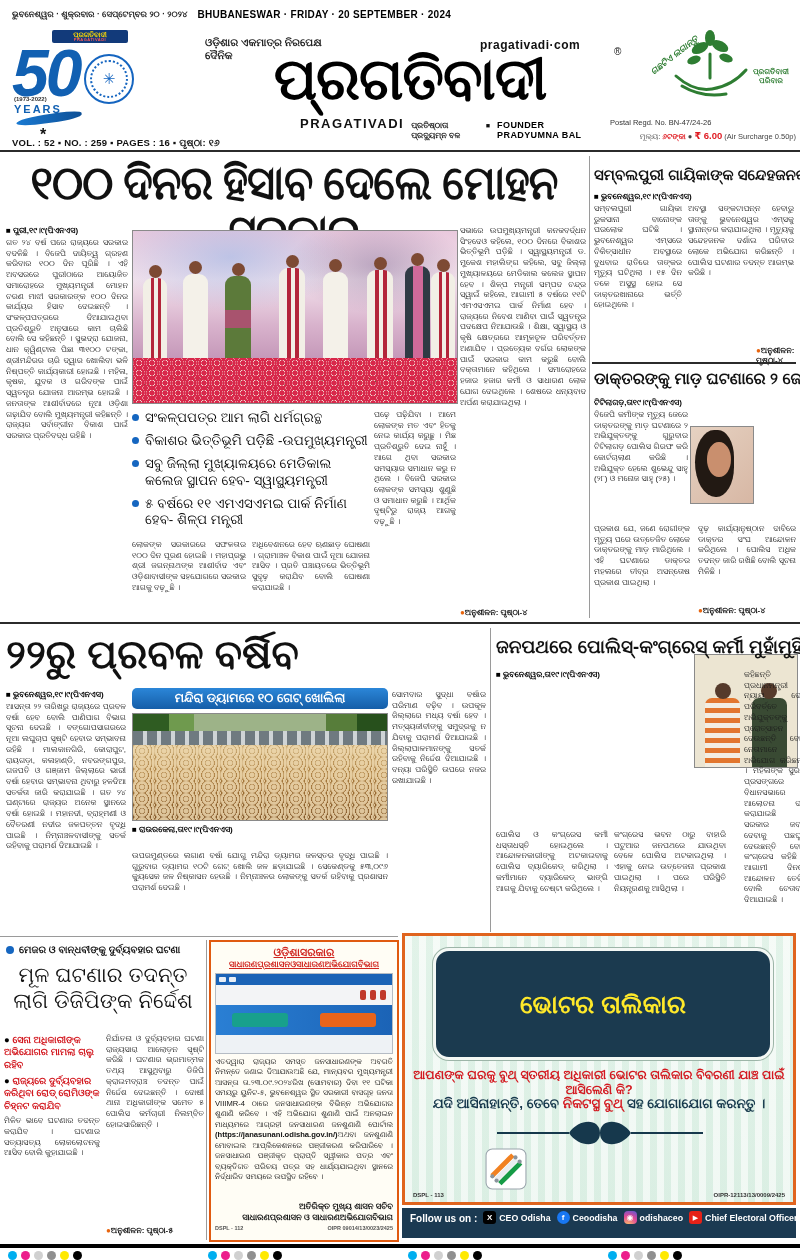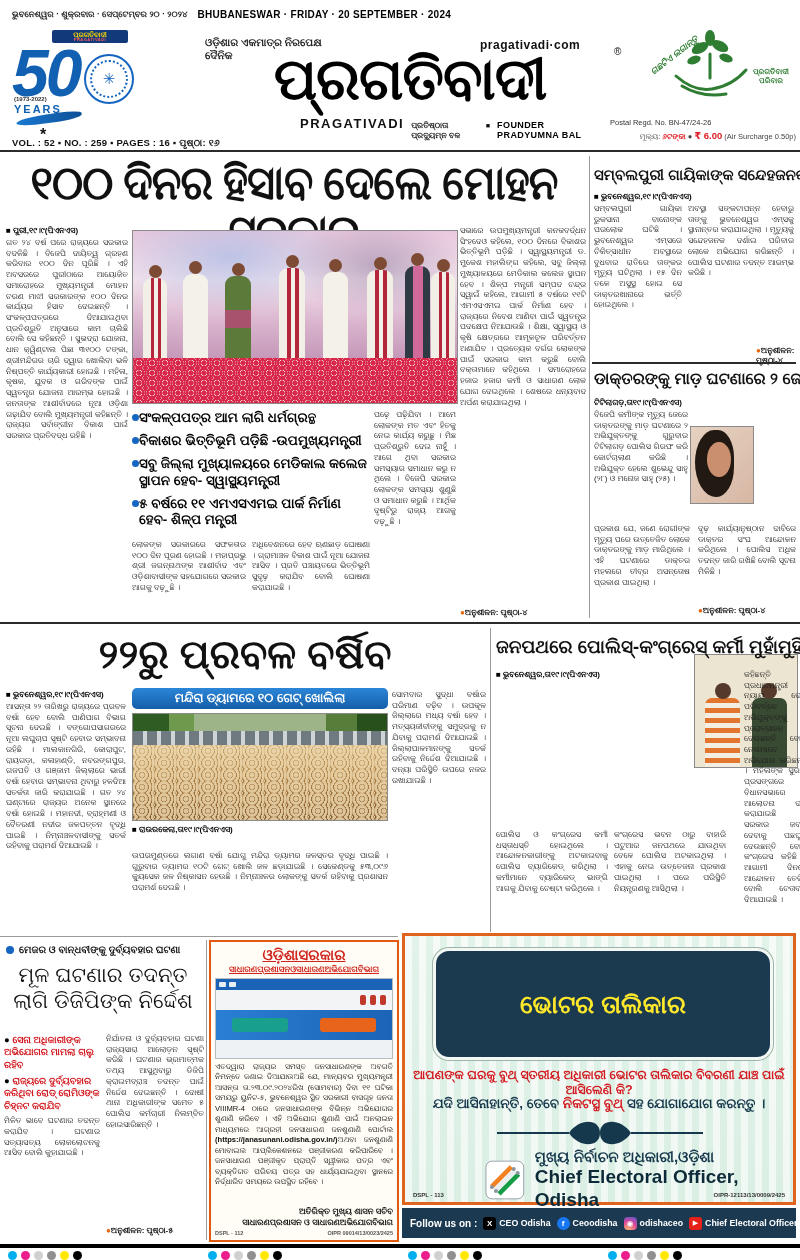--- a/index.html
+++ b/index.html
@@ -38,26 +38,26 @@
   .postal{font-size:7.5px;color:#333;}
   .priceline{font-size:7.5px;color:#444;text-align:right}
   .priceline .red{color:#e01b22;font-weight:bold}
   .priceline .inr{color:#e01b22;font-weight:900;font-size:9.5px}
   .treeword{color:#2e7d32;font-weight:bold;font-style:italic;font-size:9px;white-space:nowrap}
   .treefam{color:#2e7d32;font-weight:bold;font-size:7.5px;text-align:center;line-height:1.15}
   .volline{font-size:9.5px;font-weight:900;letter-spacing:.2px}
 
   
   .hl-main{font-size:43px;font-weight:900;text-align:center;line-height:1.05;letter-spacing:-1px;transform:scaleY(1.1);transform-origin:top}
-  .hl-rain{font-size:40px;font-weight:900;text-align:center;letter-spacing:0}
+  .hl-rain{font-size:40px;font-weight:900;letter-spacing:0}
   .hl-rail{font-size:15px;font-weight:900;white-space:nowrap}
   .hl-protest{font-size:18.5px;font-weight:900;white-space:nowrap}
   .hl-dgp{font-size:21px;font-weight:400;text-align:center;line-height:1.25}
 
-  .bull{display:flex;font-weight:700;font-size:13.5px;line-height:1.2;margin-bottom:7px;color:#000}
+  .bull{display:flex;gap:6px;font-weight:400;font-size:13.5px;line-height:1.2;margin-bottom:7px;color:#000}
   .bdot{width:7px;height:7px;border-radius:50%;background:#1566c0;margin-top:4px;flex:none}
   .kicker{display:flex;gap:5px;align-items:center;font-weight:900;font-size:10px}
   .kdot{width:8px;height:8px;border-radius:50%;background:#1566c0;flex:none}
   .redb{color:#d31920;font-weight:900;font-size:9.5px;line-height:1.3;margin-bottom:4px}
   .redb .bk{color:#000}
 
   
   .ph{border:1px solid #8a8a8a;overflow:hidden;position:relative;background:#ddd}
   .stage{background:linear-gradient(180deg,#e9c9dd 0%,#f3e2ec 28%,#d8b2cc 55%,#c497b8 75%,#b488ab 100%)}
   .stage .sw{position:absolute;left:-10%;top:-20%;width:80%;height:70%;border-radius:50%;
@@ -104,21 +104,21 @@
   .man:before{content:'';position:absolute;top:-15px;left:50%;margin-left:-8px;width:16px;height:16px;border-radius:50%;background:#553a2b}
   .m1{left:10%;width:34%;background:repeating-linear-gradient(180deg,#e2762f 0 5px,#f3ede2 5px 10px)}
   .m2{right:10%;width:34%;background:#394a33}
 
   
   .insethead{background:linear-gradient(180deg,#2b86d8,#155ea8);color:#fff;font-weight:900;font-size:12.5px;
              text-align:center;border-radius:5px;padding:3px 2px}
 
   
   .govad{border:2px solid #e05a10;background:#fffdf5;padding:4px;box-sizing:border-box}
-  .govad .h1{color:#d0241e;font-weight:900;font-size:15px;text-align:center;text-decoration:underline}
+  .govad .h1{color:#d0241e;font-weight:900;font-size:11px;text-align:center;text-decoration:underline}
   .govad .h2{color:#d0241e;font-weight:900;font-size:8.6px;text-align:center;text-decoration:underline;margin-bottom:3px}
   .shot{border:1px solid #b5bcc4;background:#fff}
   .sh-top{height:11px;background:#1b63b6;display:flex;align-items:center;gap:3px;padding:0 3px}
   .sh-top i{display:block;width:7px;height:5px;background:#e8eef5;border-radius:1px}
   .sh-mid{height:20px;background:#f3f4f6;display:flex;align-items:center;justify-content:flex-end;gap:4px;padding:0 6px}
   .sh-mid i{display:block;width:6px;height:10px;background:#c0392b;border-radius:2px}
   .sh-ban{height:30px;background:linear-gradient(90deg,#2a7fd4,#1b63b6);display:flex;align-items:center;justify-content:space-around}
   .pill{width:56px;height:14px;border-radius:3px}
   .pill.p1{background:#18a08c}.pill.p2{background:#e8641a}
   .sh-bot{height:18px;background:#eef2f5}
@@ -135,21 +135,21 @@
            display:flex;flex-direction:column;align-items:center;justify-content:center;gap:6px}
   .navybox .t{color:#ffe92a;font-weight:900;font-size:25px;line-height:1.05;text-align:center}
   .ceoq{color:#d31920;font-weight:900;font-size:12.5px;text-align:center}
   .ceoline{color:#16384c;font-weight:900;font-size:13.5px;text-align:center}
   .ceoline .r{color:#d31920}
   .officer-o{color:#16384c;font-weight:900;font-size:15px;line-height:1.2}
   .officer-e{color:#0d2a38;font-weight:900;font-size:19px;line-height:1.2}
   .ccode{font-size:6px;color:#333;font-weight:bold}
 
   
-  .follow{background:#1b3a52;color:#fff;display:flex;align-items:center;gap:6px;padding:8px 8px;box-sizing:border-box}
+  .follow{background:#1b3a52;color:#fff;display:flex;align-items:flex-end;gap:6px;padding:14px 8px;box-sizing:border-box}
   .follow .lbl{font-weight:900;font-size:10px;white-space:nowrap}
   .fitem{display:flex;align-items:center;gap:3px;font-weight:bold;font-size:8.8px;white-space:nowrap}
   .icn{width:13px;height:13px;border-radius:50%;display:flex;align-items:center;justify-content:center;
        font-size:8px;font-weight:900;color:#fff;flex:none}
   .ic-x{background:#000;border-radius:3px}
   .ic-f{background:#1877f2}
   .ic-ig{background:radial-gradient(circle at 30% 110%,#fdc468,#df4996 55%,#5158d6);border-radius:4px}
   .ic-yt{background:#e62117;border-radius:3px;font-size:7px}
 
   
@@ -395,24 +395,20 @@
         <g transform="rotate(-45 20 20)">
           <rect x="6" y="13" width="28" height="4.6" fill="#f18121"></rect>
           <rect x="6" y="18.2" width="28" height="4.6" fill="#e9edf0"></rect>
           <rect x="6" y="23.4" width="28" height="4.6" fill="#169b46"></rect>
         </g>
         <circle cx="29" cy="9" r="2" fill="#8a949c"></circle>
           <circle cx="33" cy="13" r="2" fill="#8a949c"></circle>
         <circle cx="11" cy="31" r="2" fill="#8a949c"></circle>
           <circle cx="7" cy="27" r="2" fill="#8a949c"></circle>
       </svg>
-      <div>
-        <div class="officer-o">ମୁଖ୍ୟ ନିର୍ବାଚନ ଅଧିକାରୀ,ଓଡ଼ିଶା</div>
-        <div class="officer-e">Chief Electoral Officer, Odisha</div>
-      </div>
     </div>
     <div class="abs ccode" style="left:8px;bottom:4px">DSPL - 113</div>
     <div class="abs ccode" style="right:8px;bottom:4px">OIPR-12113/13/0009/2425</div>
   </div>
 
   <div class="abs follow" style="left:402px;top:1208px;width:394px;height:30px">
     <span class="lbl">Follow us on :</span>
     <span class="fitem">
       <span class="icn ic-x">X</span>
       <span>CEO Odisha</span>

